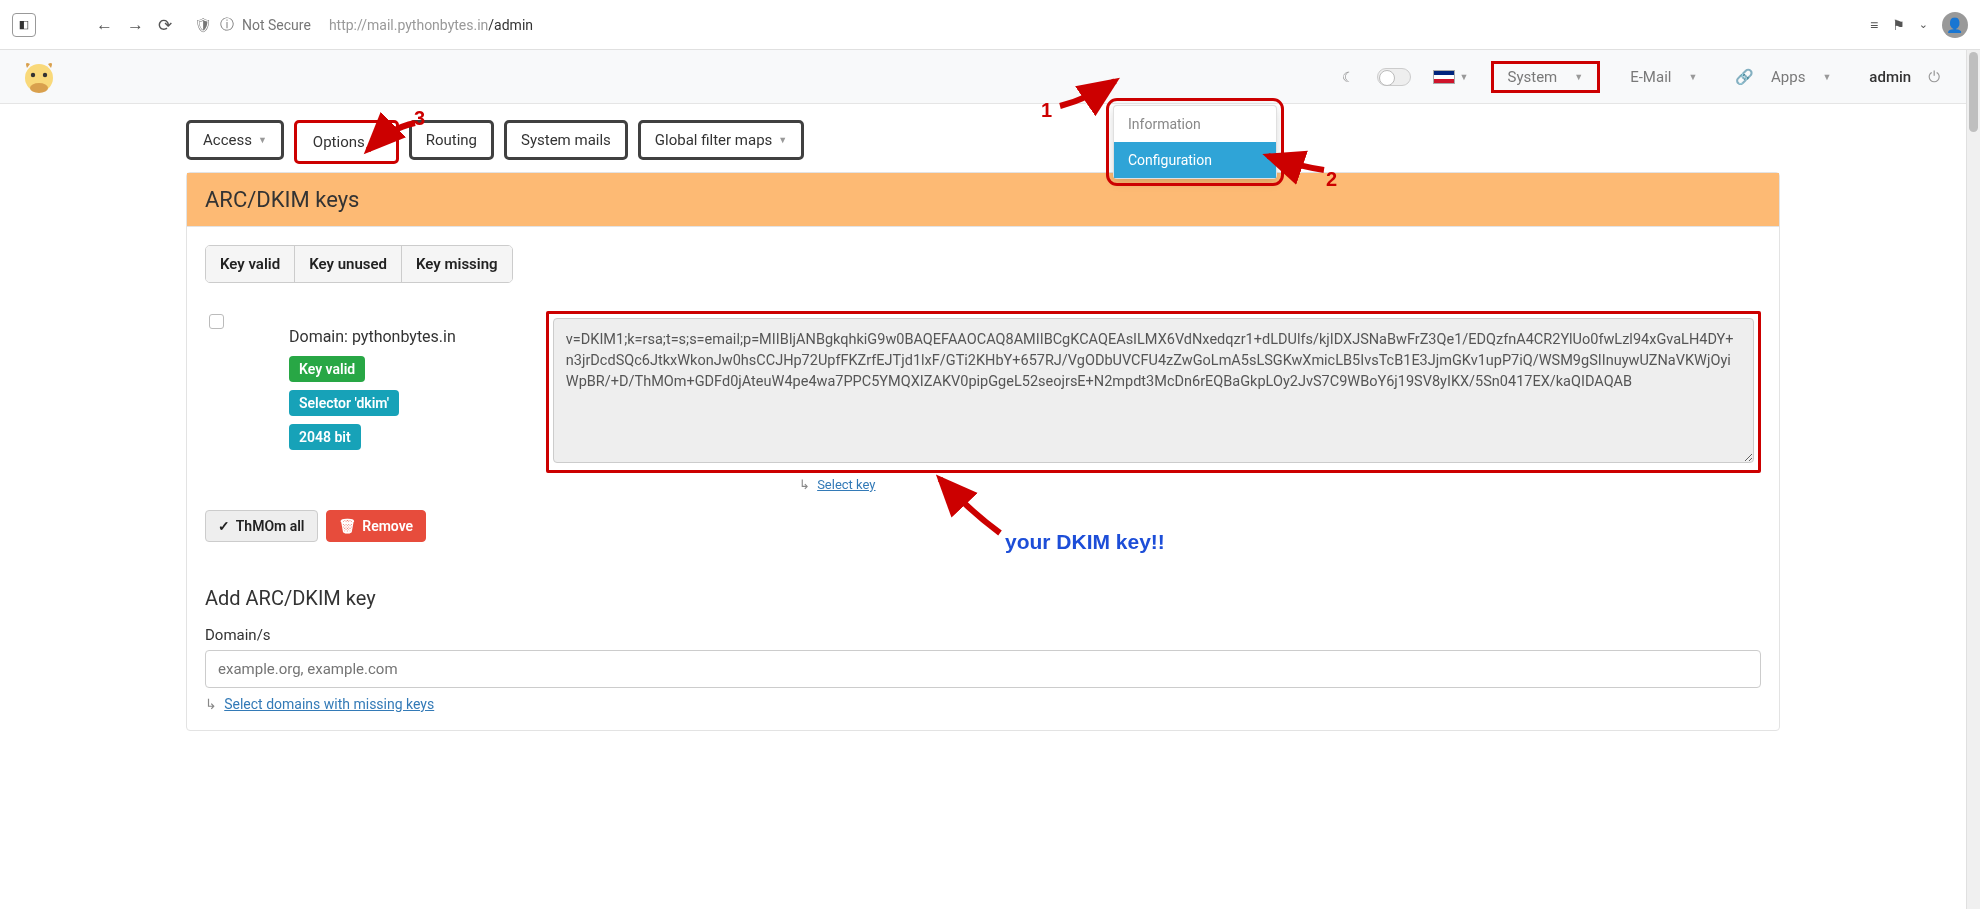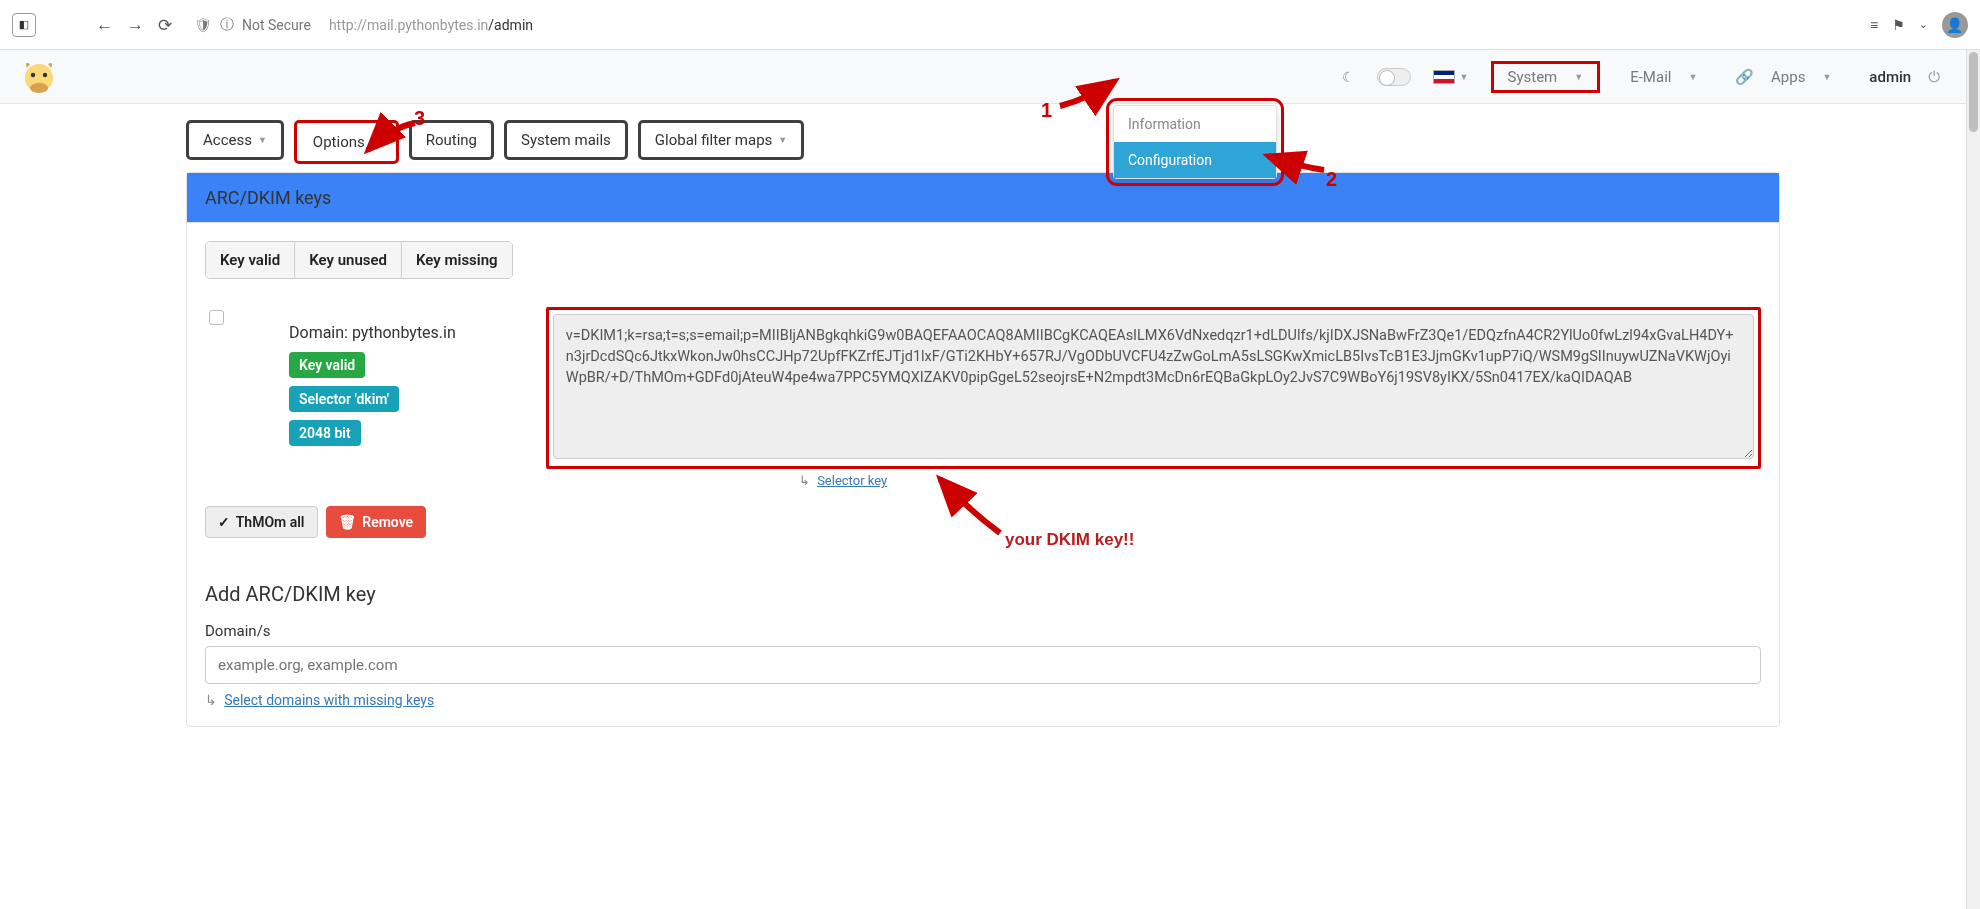--- a/index.html
+++ b/index.html
@@ -40,21 +40,21 @@
 .sys-dropdown .dd-item { padding: 10px 14px; font-size: 14px; color: #888; cursor: pointer; }
 .sys-dropdown .dd-item.active { background: #2fa4d7; color: #fff; }
 
 
 .tab-row { display: flex; gap: 10px; padding: 16px 0 0 186px; align-items: flex-start; }
 .tab-btn { border: 3px solid #404040; background: #fff; border-radius: 5px; padding: 8px 14px; color: #333; font-size: 15px; cursor: pointer; display: inline-flex; align-items: center; gap: 6px; }
 .tab-btn.highlight { border: 3px solid #c00; padding: 10px 16px; }
 
 
 .panel-wrap { margin: 8px 186px 20px; border: 1px solid #e3e3e3; border-radius: 4px; }
-.panel-head { background: #3b82f6; padding: 14px 18px; font-size: 18px; color: #333; border-bottom: 1px solid #e3e3e3; }
+.panel-head { background: #fdba74; padding: 14px 18px; font-size: 22px; color: #333; border-bottom: 1px solid #e3e3e3; }
 .panel-body { padding: 18px; }
 
 
 .filter-row { display: inline-flex; border: 1px solid #ccc; border-radius: 5px; overflow: hidden; }
 .filter-row button { background: #f5f5f5; border: none; border-right: 1px solid #ccc; padding: 9px 14px; font-size: 15px; font-weight: 600; color: #222; cursor: pointer; }
 .filter-row button:last-child { border-right: none; }
 
 
 .key-row { display: flex; gap: 90px; margin-top: 28px; align-items: flex-start; }
 .key-left { padding-left: 4px; }
@@ -80,21 +80,21 @@
 
 .section-title { font-size: 20px; margin: 44px 0 16px; font-weight: 400; }
 .field-label { font-size: 15px; margin-bottom: 6px; color: #333; }
 .text-input { width: 100%; padding: 9px 12px; border: 1px solid #ccc; border-radius: 4px; font-size: 15px; color: #333; }
 .link-line { margin-top: 8px; font-size: 14px; }
 .link-line a { color: #337ab7; text-decoration: underline; }
 
 
 .annot { position: absolute; color: #c00; font-weight: 900; font-size: 20px; pointer-events: none; z-index: 20; font-family: Arial, sans-serif; }
 .arrow { position: absolute; pointer-events: none; z-index: 19; }
-.dkim-annot { position: absolute; color: #b91c1c; font-weight: 900; font-size: 17px; font-family: Arial, sans-serif; pointer-events: none; }
+.dkim-annot { position: absolute; color: #1d4ed8; font-weight: 900; font-size: 21px; font-family: Arial, sans-serif; pointer-events: none; }
 
 svg.a-path { overflow: visible; }
 </style>
 </head>
 <body>
 
 <div class="browser-chrome">
   <div class="sidebar-toggle">◧</div>
   <div class="nav-buttons">
     <span class="nav-btn">←</span>
@@ -202,21 +202,21 @@
           <div class="badge blue">2048 bit</div>
         </div>
       </div>
       <div class="key-box">
         <textarea readonly="" style="">v=DKIM1;k=rsa;t=s;s=email;p=MIIBIjANBgkqhkiG9w0BAQEFAAOCAQ8AMIIBCgKCAQEAsILMX6VdNxedqzr1+dLDUlfs/kjIDXJSNaBwFrZ3Qe1/EDQzfnA4CR2YlUo0fwLzl94xGvaLH4DY+n3jrDcdSQc6JtkxWkonJw0hsCCJHp72UpfFKZrfEJTjd1lxF/GTi2KHbY+657RJ/VgODbUVCFU4zZwGoLmA5sLSGKwXmicLB5IvsTcB1E3JjmGKv1upP7iQ/WSM9gSIInuywUZNaVKWjOyiWpBR/+D/ThMOm+GDFd0jAteuW4pe4wa7PPC5YMQXIZAKV0pipGgeL52seojrsE+N2mpdt3McDn6rEQBaGkpLOy2JvS7C9WBoY6j19SV8yIKX/5Sn0417EX/kaQIDAQAB</textarea>
       </div>
     </div>
 
     <div class="priv-link">
       <span class="return-arrow">↳</span>
-      <a href="#">Selector key</a>
+      <a href="#">Select key</a>
     </div>
 
     <div class="btn-row">
       <button class="btn grey">
               <span>✓</span>
               <span>ThMOm all</span>
             </button>
       <button class="btn red">
               <span>🗑</span>
               <span>Remove</span>

